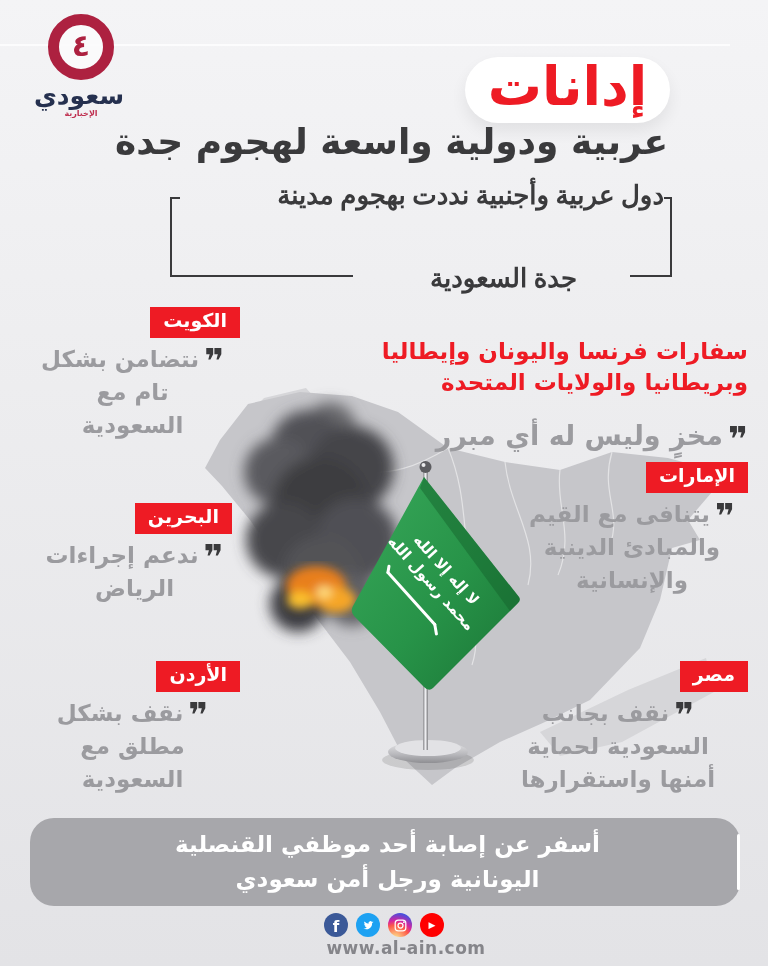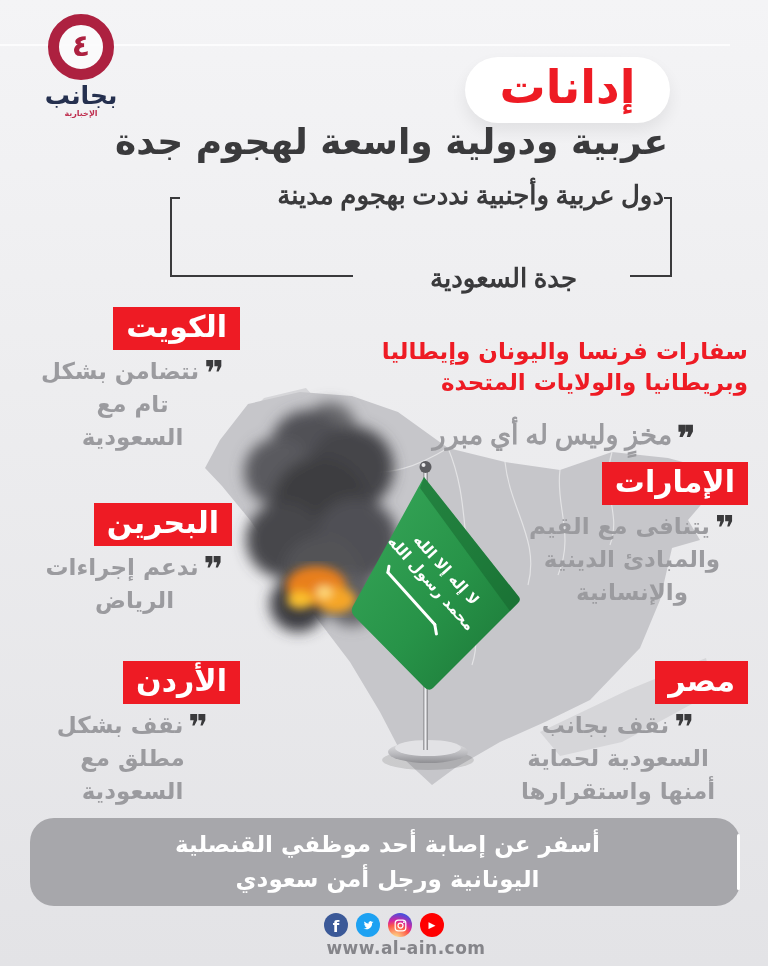--- a/index.html
+++ b/index.html
@@ -9,49 +9,49 @@
   
   .top-line{position:absolute;top:44px;left:0;width:730px;height:2px;background:rgba(255,255,255,.75);}
   .logo{position:absolute;top:14px;left:38px;width:86px;text-align:center;}
   .logo-ring{width:44px;height:44px;border:11px solid #ad2140;border-radius:50%;margin:0 auto;
              display:flex;align-items:center;justify-content:center;background:rgba(250,250,251,.85);}
   .logo-glyph{color:#ad2140;font-size:30px;font-weight:bold;line-height:1;margin-top:-2px;}
   .logo-name{color:#25304f;font-weight:bold;font-size:25px;line-height:1.05;margin-top:3px;}
   .logo-tag{color:#bf3050;font-size:8px;font-weight:bold;}
   .badge{position:absolute;top:57px;right:98px;width:205px;height:66px;background:#fff;border-radius:33px;
          box-shadow:0 8px 16px rgba(0,0,0,.07);display:flex;align-items:center;justify-content:center;}
-  .badge span{color:#ee1b24;font-size:46px;font-weight:bold;line-height:1;padding-bottom:6px;}
+  .badge span{color:#ee1b24;font-size:54px;font-weight:bold;line-height:1;padding-bottom:6px;}
   .subtitle{position:absolute;top:121px;right:100px;font-size:36px;font-weight:bold;color:#3a3a3c;white-space:nowrap;}
   
   .intro-box{position:absolute;top:197px;left:170px;width:502px;height:80px;font-family:Liberation Serif, serif;}
   .intro-box .seg{position:absolute;background:#3a3a3c;}
   .b-left{left:0;top:0;bottom:0;width:2px;}
   .b-right{right:0;top:0;bottom:0;width:2px;}
   .b-top-l{left:0;top:0;height:2px;width:10px;}
   .b-top-r{right:0;top:0;height:2px;width:8px;}
   .b-bot-l{left:0;bottom:0;height:2px;width:183px;}
   .b-bot-r{right:0;bottom:0;height:2px;width:42px;}
   .intro-l1{position:absolute;top:-17px;right:8px;font-size:26px;font-weight:bold;color:#3a3a3c;white-space:nowrap;}
   .intro-l2{position:absolute;bottom:-17px;right:95px;font-size:26px;font-weight:bold;color:#3a3a3c;white-space:nowrap;text-align:center;}
   
   .sec{position:absolute;display:flex;flex-direction:column;align-items:flex-start;}
-  .sec .label{background:#ee1b24;color:#fff;font-weight:bold;font-size:30px;line-height:1.1;
+  .sec .label{background:#ee1b24;color:#fff;font-weight:bold;font-size:19px;line-height:1.1;
               padding:3px 13px 7px;display:inline-block;}
   .sec .quote{width:100%;text-align:center;color:#9b9b9f;font-weight:bold;font-size:23px;
               line-height:33px;margin-top:5px;}
   .qmark{color:#3a3a3c;font-size:34px;line-height:0;vertical-align:-6px;margin-left:5px;}
   .qtext{white-space:pre-line;}
   .sec-kuwait{top:307px;right:528px;width:215px;}
   .sec-bahrain{top:503px;right:536px;width:195px;}
   .sec-jordan{top:661px;right:528px;width:215px;}
   .sec-uae{top:462px;right:20px;width:232px;}
   .sec-egypt{top:661px;right:20px;width:260px;}
   .sec-emb{top:300px;right:20px;width:368px;margin-top:36px;}
   .sec-emb .rlabel{color:#ee1b24;font-weight:bold;font-size:23px;line-height:31px;text-align:right;white-space:pre-line;width:100%;}
-  .sec-emb .quote{text-align:center;font-size:27px;margin-top:21px;padding-left:2px;font-family:Liberation Serif, serif;}
+  .sec-emb .quote{text-align:right;font-size:27px;margin-top:21px;padding-left:2px;}
   
   .bar{position:absolute;top:818px;left:30px;width:710px;height:88px;background:#a7a7ab;border-radius:24px;
        display:flex;align-items:center;color:#fff;font-weight:bold;font-size:23px;line-height:35px;}
   .fact{white-space:pre-line;}
   .fact-r{width:41%;text-align:right;padding-right:22px;box-sizing:border-box;}
   .bar .div{width:3px;height:56px;background:#fff;border-radius:2px;}
   .fact-l{flex:1;text-align:center;padding-left:8px;}
   
   .social{position:absolute;top:913px;left:0;right:0;display:flex;flex-direction:row;justify-content:center;gap:8px;}
   .sicon{width:24px;height:24px;border-radius:50%;display:flex;align-items:center;justify-content:center;}
@@ -67,21 +67,21 @@
 <body>
 
 <div id="stage">
 
   <div class="top-line"></div>
 
   <div class="logo">
     <div class="logo-ring">
       <div class="logo-glyph">٤</div>
     </div>
-    <div class="logo-name">بجانب</div>
+    <div class="logo-name">سعودي</div>
     <div class="logo-tag">الإخبارية</div>
   </div>
 
   <div class="badge">
     <span>إدانات</span>
   </div>
   <div class="subtitle">عربية ودولية واسعة لهجوم جدة</div>
 
   <div class="intro-box">
     <div class="seg b-left"></div>

